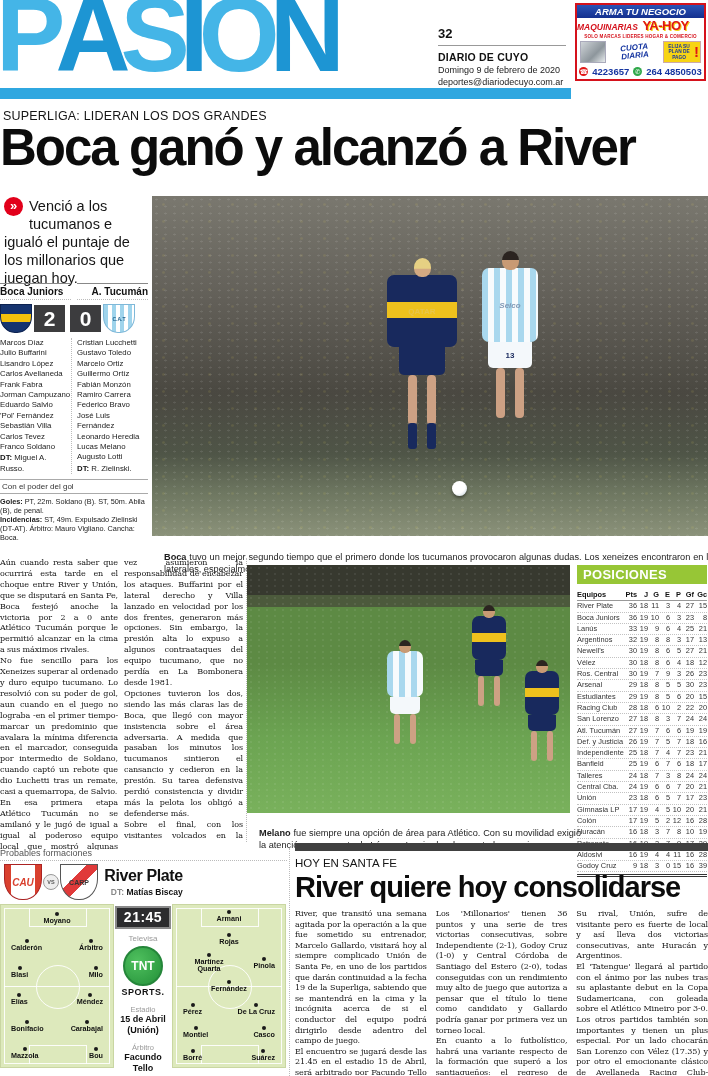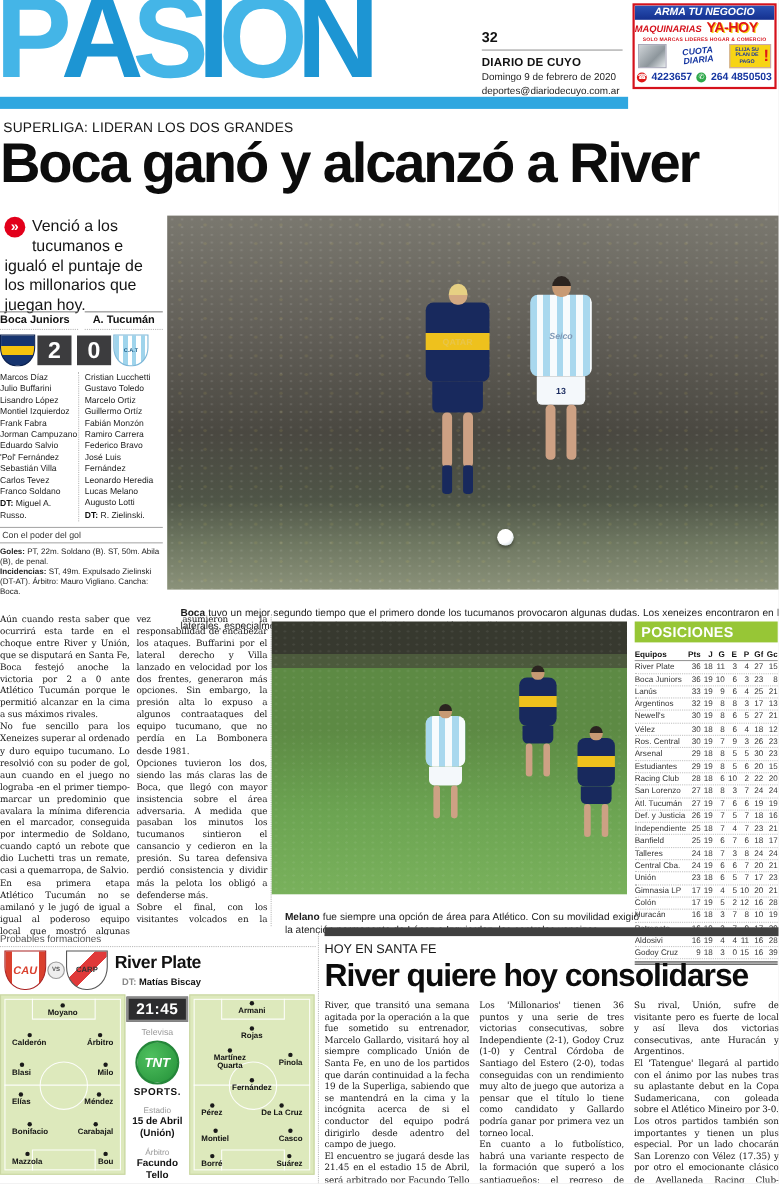--- a/index.html
+++ b/index.html
@@ -43,21 +43,21 @@
   .headline{position:absolute;left:0;top:120px;width:708px;margin:0;font-size:51px;line-height:56px;
             font-weight:bold;letter-spacing:-2px;color:#0c0c0c}
   .lead{position:absolute;left:4px;top:197px;width:145px;font-size:14.5px;line-height:18px;color:#151515}
   .lead-badge{float:left;width:19px;height:19px;border-radius:50%;background:#e2001b;color:#fff;
               font-weight:bold;font-size:13px;line-height:18px;text-align:center;margin-right:6px}
   
   .match-box{position:absolute;left:0;top:283px;width:148px}
   .mb-teams{display:flex;gap:6px}
   .mb-team{flex:1;border-top:1px solid #888;font-weight:bold;font-size:10px;line-height:15px;
            border-bottom:1px dotted #bbb}
-  .mb-team.away{text-align:center}
+  .mb-team.away{text-align:right}
   .mb-score{display:flex;align-items:center;gap:2px;margin:4px 0 5px}
   .crest{width:32px;height:29px;border-radius:0 0 46% 46%/0 0 58% 58%;box-sizing:border-box;
          display:flex;align-items:center;justify-content:center;font-weight:bold}
   .crest-boca{background:linear-gradient(180deg,#16346f 0 34%,#f4c20d 34% 64%,#16346f 64%);
               border:1px solid #0c2250;color:#f4c20d;font-size:6px}
   .crest-cat{background:repeating-linear-gradient(90deg,#9fd4ec 0 4px,#fff 4px 8px);
              border:1px solid #7fb8d8;color:#1d5f8a;font-size:5px}
   .sbox{width:31px;height:27px;background:#3c3c3e;color:#fff;font-weight:bold;font-size:21px;
         line-height:27px;text-align:center}
   .sbox+.sbox{margin-left:3px}
@@ -76,21 +76,21 @@
      background:linear-gradient(180deg,#7a786f,#615e57 32%,#4a4841 58%,#4f5547 76%,#6d7660 87%,#8b927a)}
   .main-photo::before{content:"";position:absolute;inset:0;
      background-image:radial-gradient(rgba(255,255,255,.10) 1px,transparent 1.6px),
                       radial-gradient(rgba(240,220,90,.10) 1.2px,transparent 2px);
      background-size:9px 7px,23px 17px}
   .fig{position:absolute}
   .head{width:17px;height:19px;border-radius:50% 50% 45% 45%;background:#d3a982;margin:0 auto;position:relative}
   .hair-blond{background:linear-gradient(180deg,#e6d083 55%,#d3a982 56%)}
   .hair-dark{background:linear-gradient(180deg,#2b2420 48%,#c89a74 49%)}
   .torso{border-radius:7px;margin-top:-2px;display:flex;align-items:center;justify-content:center}
-  .torso-boca{width:58px;height:72px;color:#e8c54a;font-weight:bold;font-size:8px;
+  .torso-boca{width:70px;height:72px;color:#e8c54a;font-weight:bold;font-size:8px;
      background:linear-gradient(180deg,#18295d 0 38%,#eec11d 38% 60%,#18295d 60%)}
   .torso-cat{width:56px;height:74px;color:#7f98b5;font-weight:bold;font-size:8px;font-style:italic;
      background:repeating-linear-gradient(90deg,#a9d8ee 0 6px,#f7fbfd 6px 12px)}
   .shorts{margin:0 auto;border-radius:0 0 5px 5px;display:flex;align-items:center;justify-content:center}
   .shorts-boca{width:46px;height:28px;background:#18295d}
   .shorts-cat{width:44px;height:26px;background:#f4f8fb;color:#18295d;font-weight:bold;font-size:8px}
   .legs{display:flex;justify-content:center;gap:10px}
   .leg{width:9px;height:50px;background:#cda184;border-radius:4px}
   .sock-boca{width:9px;height:26px;background:#18295d;border-radius:3px;margin-top:-2px}
   .ball{position:absolute;width:15px;height:15px;border-radius:50%;
@@ -156,21 +156,21 @@
   .pitch-row{display:flex;justify-content:space-between;padding:0 10px;flex:1;align-items:center;z-index:1}
   .pitch-row.single{justify-content:center}
   .p-player{text-align:center;max-width:52px}
   .p-dot{display:block;width:4px;height:4px;border-radius:50%;background:#1a1a1a;margin:0 auto 1px}
   .p-name{font-size:7.2px;line-height:7.6px;font-weight:bold;color:#111;display:block}
   .pf-center{width:58px;display:flex;flex-direction:column;align-items:center;padding-top:2px}
   .time-box{width:52px;height:19px;background:#2c2c2e;border:2px solid #8a8a8a;color:#fff;
             font-weight:bold;font-size:14px;line-height:19px;text-align:center;letter-spacing:.5px}
   .tv-lbl{font-size:8px;color:#999;margin:5px 0 3px}
   .tnt{width:36px;height:36px;border-radius:50%;background:radial-gradient(circle at 35% 35%,#4fc05e,#2e9c42 75%);
-       border:2px solid #25863a;color:#fff;font-weight:bold;font-style:italic;font-size:12px;
+       border:2px solid #25863a;color:#fff;font-weight:bold;font-size:12px;
        display:flex;align-items:center;justify-content:center}
   .tnt2{font-weight:bold;font-size:9px;color:#111;letter-spacing:.5px;margin-top:1px}
   .small-lbl{font-size:7.5px;color:#999;margin-top:8px}
   .small-val{font-weight:bold;font-size:9px;line-height:10.5px;text-align:center;color:#111}
   
   .second{position:absolute;left:295px;top:843px;width:413px;height:233px;border-top:8px solid #404040;
           box-sizing:border-box}
   .ss-kicker{font-size:11.5px;color:#151515;margin-top:6px}
   .ss-head{margin:2px 0 0;font-size:29px;line-height:32px;font-weight:bold;letter-spacing:-1px;color:#0c0c0c}
   .ss-cols{display:flex;gap:9px;margin-top:6px}
@@ -232,21 +232,21 @@
       <span class="crest crest-boca">CABJ</span>
       <span class="sbox">2</span>
       <span class="sbox">0</span>
       <span class="crest crest-cat">C.A.T</span>
     </div>
     <div class="mb-cols">
       <div class="mb-col" id="homePlayers">
           <div class="player">Marcos Díaz</div>
           <div class="player">Julio Buffarini</div>
           <div class="player">Lisandro López</div>
-          <div class="player">Montiel Izquierdoz</div>
+          <div class="player">Carlos Avellaneda</div>
           <div class="player">Frank Fabra</div>
           <div class="player">Jorman Campuzano</div>
           <div class="player">Eduardo Salvio</div>
           <div class="player">'Pol' Fernández</div>
           <div class="player">Sebastián Villa</div>
           <div class="player">Carlos Tevez</div>
           <div class="player">Franco Soldano</div>
           <div class="dt-line"><b>DT:</b> Miguel A. Russo.</div>
         </div>
       <div class="mb-col away" id="awayPlayers">

